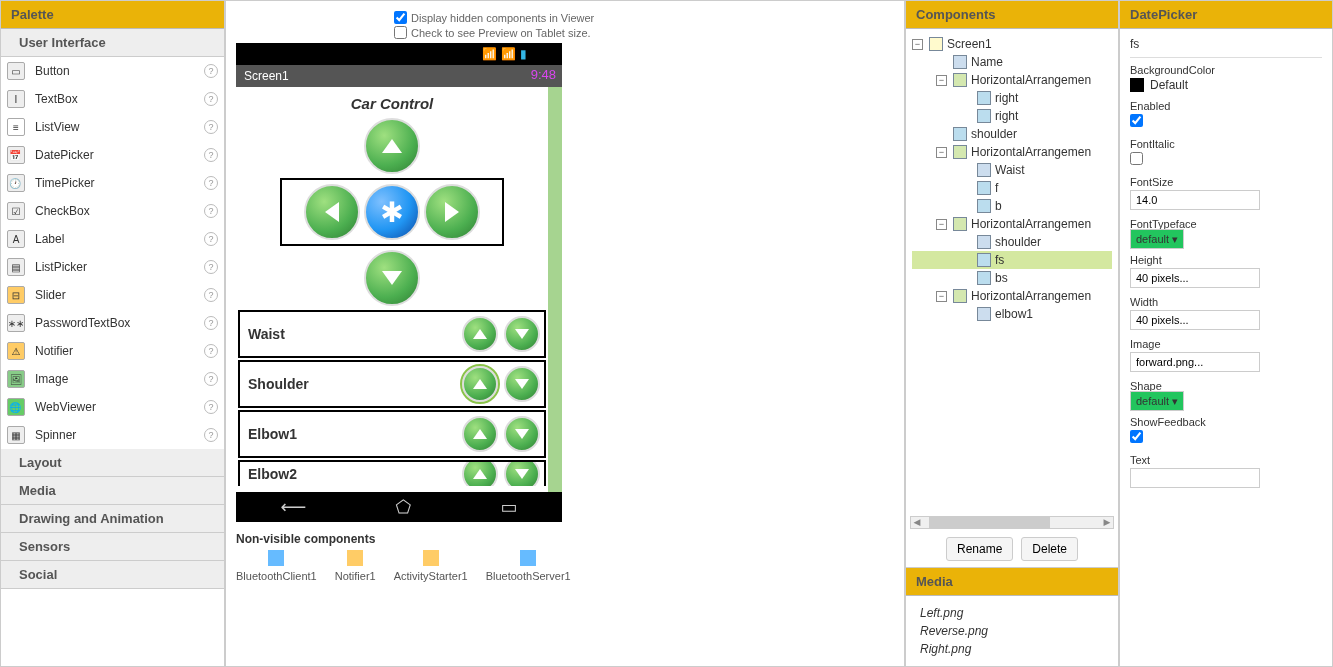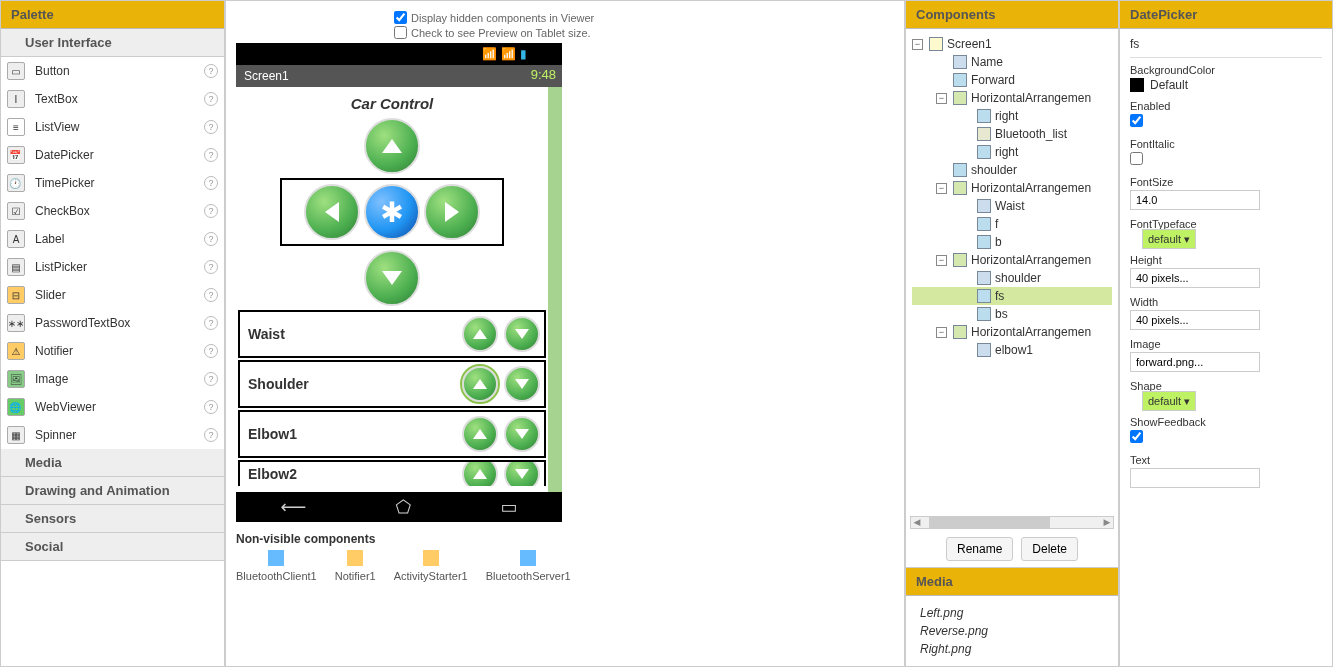--- a/index.html
+++ b/index.html
@@ -6,33 +6,33 @@
 body { background: #fff; font-size: 12px; color: #333; overflow: hidden; }
 .main-container { display: flex; width: 1333px; height: 667px; }
 .panel { border: 1px solid #ccc; display: flex; flex-direction: column; }
 .panel-header { background: #eab308; padding: 6px 10px; font-weight: bold; font-size: 13px; color: #555; border-bottom: 1px solid #bbb; }
 .palette { width: 225px; }
 .viewer { flex: 1; }
 .components { width: 214px; }
 .properties { width: 214px; }
 
 
-.palette-sub { background: #eee; padding: 6px 24px; font-weight: bold; font-size: 13px; border-bottom: 1px solid #ccc; color: #555; cursor: pointer; }
+.palette-sub { background: #eee; padding: 6px 18px; font-weight: bold; font-size: 13px; border-bottom: 1px solid #ccc; color: #555; cursor: pointer; }
 .palette-body { background: #fff; }
 .palette-item { display: flex; align-items: center; padding: 5px 6px; cursor: pointer; }
 .palette-icon { width: 18px; height: 18px; margin-right: 10px; display: flex; align-items: center; justify-content: center; background: #eee; border: 1px solid #aaa; border-radius: 2px; font-size: 10px; }
 .palette-help { margin-left: auto; width: 14px; height: 14px; border: 1px solid #bbb; border-radius: 50%; font-size: 9px; color: #999; display: flex; align-items: center; justify-content: center; }
 
 
 .viewer-body { padding: 10px; display: flex; flex-direction: column; align-items: flex-start; overflow: hidden; }
 .viewer-checks { width: 100%; padding-left: 158px; font-size: 11px; color: #666; }
 .viewer-checks label { display: flex; align-items: center; gap: 4px; margin-bottom: 2px; }
 .phone { width: 326px; background: #000; margin-top: 2px; }
 .statusbar { height: 22px; background: #000; display: flex; justify-content: flex-end; align-items: center; padding-right: 6px; gap: 4px; }
-.statusbar-time { color: #bef264; font-size: 13px; margin-top: 40px; }
+.statusbar-time { color: #d946ef; font-size: 13px; margin-top: 40px; }
 .signal-icon { color: #33b5e5; }
 .screen-title { background: #555; color: #fff; padding: 4px 8px; font-size: 12px; }
 .screen-body { background: #fff; padding: 4px 0; }
 .app-title { text-align: center; font-weight: bold; font-size: 15px; padding: 4px; font-style: italic; }
 .btn-row { display: flex; justify-content: center; gap: 4px; padding: 2px; }
 .green-btn { width: 56px; height: 56px; border-radius: 50%; background: radial-gradient(circle at 35% 30%, #9fe080, #4caf50 60%, #2e7d32); border: 2px solid #ddd; display: flex; align-items: center; justify-content: center; cursor: pointer; }
 .green-btn-sm { width: 36px; height: 36px; }
 .bordered-row { border: 2px solid #000; margin: 2px 44px; padding: 4px; display: flex; justify-content: center; gap: 4px; }
 .bt-btn { width: 56px; height: 56px; border-radius: 50%; background: radial-gradient(circle at 30% 30%, #7ec0ff, #2196f3 55%, #0d47a1); display: flex; align-items: center; justify-content: center; color: #fff; font-size: 28px; border: 2px solid #ddd; cursor: pointer; }
 .joint-row { border: 2px solid #000; margin: 2px 2px; display: flex; align-items: center; padding: 4px; }
@@ -63,21 +63,21 @@
 .hscroll { height: 14px; background: #f0f0f0; border: 1px solid #ccc; display: flex; align-items: center; position: relative; margin: 2px 4px; }
 .hscroll-thumb { height: 100%; width: 60%; background: #ccc; margin-left: 6px; }
 .hscroll-arrow { width: 12px; text-align: center; color: #888; font-size: 9px; }
 
 
 .prop-body { padding: 8px 10px; font-size: 12px; }
 .prop-name { font-size: 12px; padding-bottom: 6px; border-bottom: 1px solid #ddd; margin-bottom: 6px; }
 .prop-row { margin-bottom: 8px; }
 .prop-label { font-size: 11px; color: #333; margin-bottom: 2px; }
 .prop-input { width: 130px; padding: 3px 5px; border: 1px solid #ccc; font-size: 11px; background: #fff; }
-.prop-select { padding: 3px 5px; border: 1px solid #ccc; font-size: 11px; background: #bef264; cursor: pointer; margin-left: 12px; }
+.prop-select { padding: 3px 5px; border: 1px solid #ccc; font-size: 11px; background: #22c55e; cursor: pointer; }
 .bg-color { display: flex; align-items: center; gap: 6px; }
 .bg-swatch { width: 14px; height: 14px; background: #000; }
 
 
 .arr-up::before { content: ""; border-left: 10px solid transparent; border-right: 10px solid transparent; border-bottom: 14px solid #fff; }
 .arr-down::before { content: ""; border-left: 10px solid transparent; border-right: 10px solid transparent; border-top: 14px solid #fff; }
 .arr-left::before { content: ""; border-top: 10px solid transparent; border-bottom: 10px solid transparent; border-right: 14px solid #fff; }
 .arr-right::before { content: ""; border-top: 10px solid transparent; border-bottom: 10px solid transparent; border-left: 14px solid #fff; }
 .arr-up-sm::before { content: ""; border-left: 7px solid transparent; border-right: 7px solid transparent; border-bottom: 10px solid #fff; }
 .arr-down-sm::before { content: ""; border-left: 7px solid transparent; border-right: 7px solid transparent; border-top: 10px solid #fff; }
@@ -155,20 +155,21 @@
           <span class="palette-icon" style="background:#6c6">🌐</span>
           <span>WebViewer</span>
           <span class="palette-help">?</span>
         </div>
       <div class="palette-item">
           <span class="palette-icon">▦</span>
           <span>Spinner</span>
           <span class="palette-help">?</span>
         </div>
     </div>
+    <div class="palette-sub">Layout</div>
     <div class="palette-sub">Media</div>
     <div class="palette-sub">Drawing and Animation</div>
     <div class="palette-sub">Sensors</div>
     <div class="palette-sub">Social</div>
   </div>
 
   <div class="panel viewer">
     <div class="viewer-body">
       <div class="viewer-checks">
         <label>
@@ -253,38 +254,28 @@
           <span class="tree-toggle">−</span>
           <span class="tree-icon scr"></span>
           <span>Screen1</span>
         </div>
       <div class="tree-item" style="padding-left:24px">
           <span class="tree-spacer"></span>
           <span class="tree-icon lbl"></span>
           <span>Name</span>
         </div>
       <div class="tree-item" style="padding-left:24px">
-          <span class="tree-spacer"></span>
-          <span class="tree-icon"></span>
-          <span>Forward</span>
-        </div>
-      <div class="tree-item" style="padding-left:24px">
           <span class="tree-toggle">−</span>
           <span class="tree-icon ha"></span>
           <span>HorizontalArrangemen</span>
         </div>
       <div class="tree-item" style="padding-left:48px">
           <span class="tree-spacer"></span>
           <span class="tree-icon"></span>
           <span>right</span>
-        </div>
-      <div class="tree-item" style="padding-left:48px">
-          <span class="tree-spacer"></span>
-          <span class="tree-icon lst"></span>
-          <span>Bluetooth_list</span>
         </div>
       <div class="tree-item" style="padding-left:48px">
           <span class="tree-spacer"></span>
           <span class="tree-icon"></span>
           <span>right</span>
         </div>
       <div class="tree-item" style="padding-left:24px">
           <span class="tree-spacer"></span>
           <span class="tree-icon"></span>
           <span>shoulder</span>

